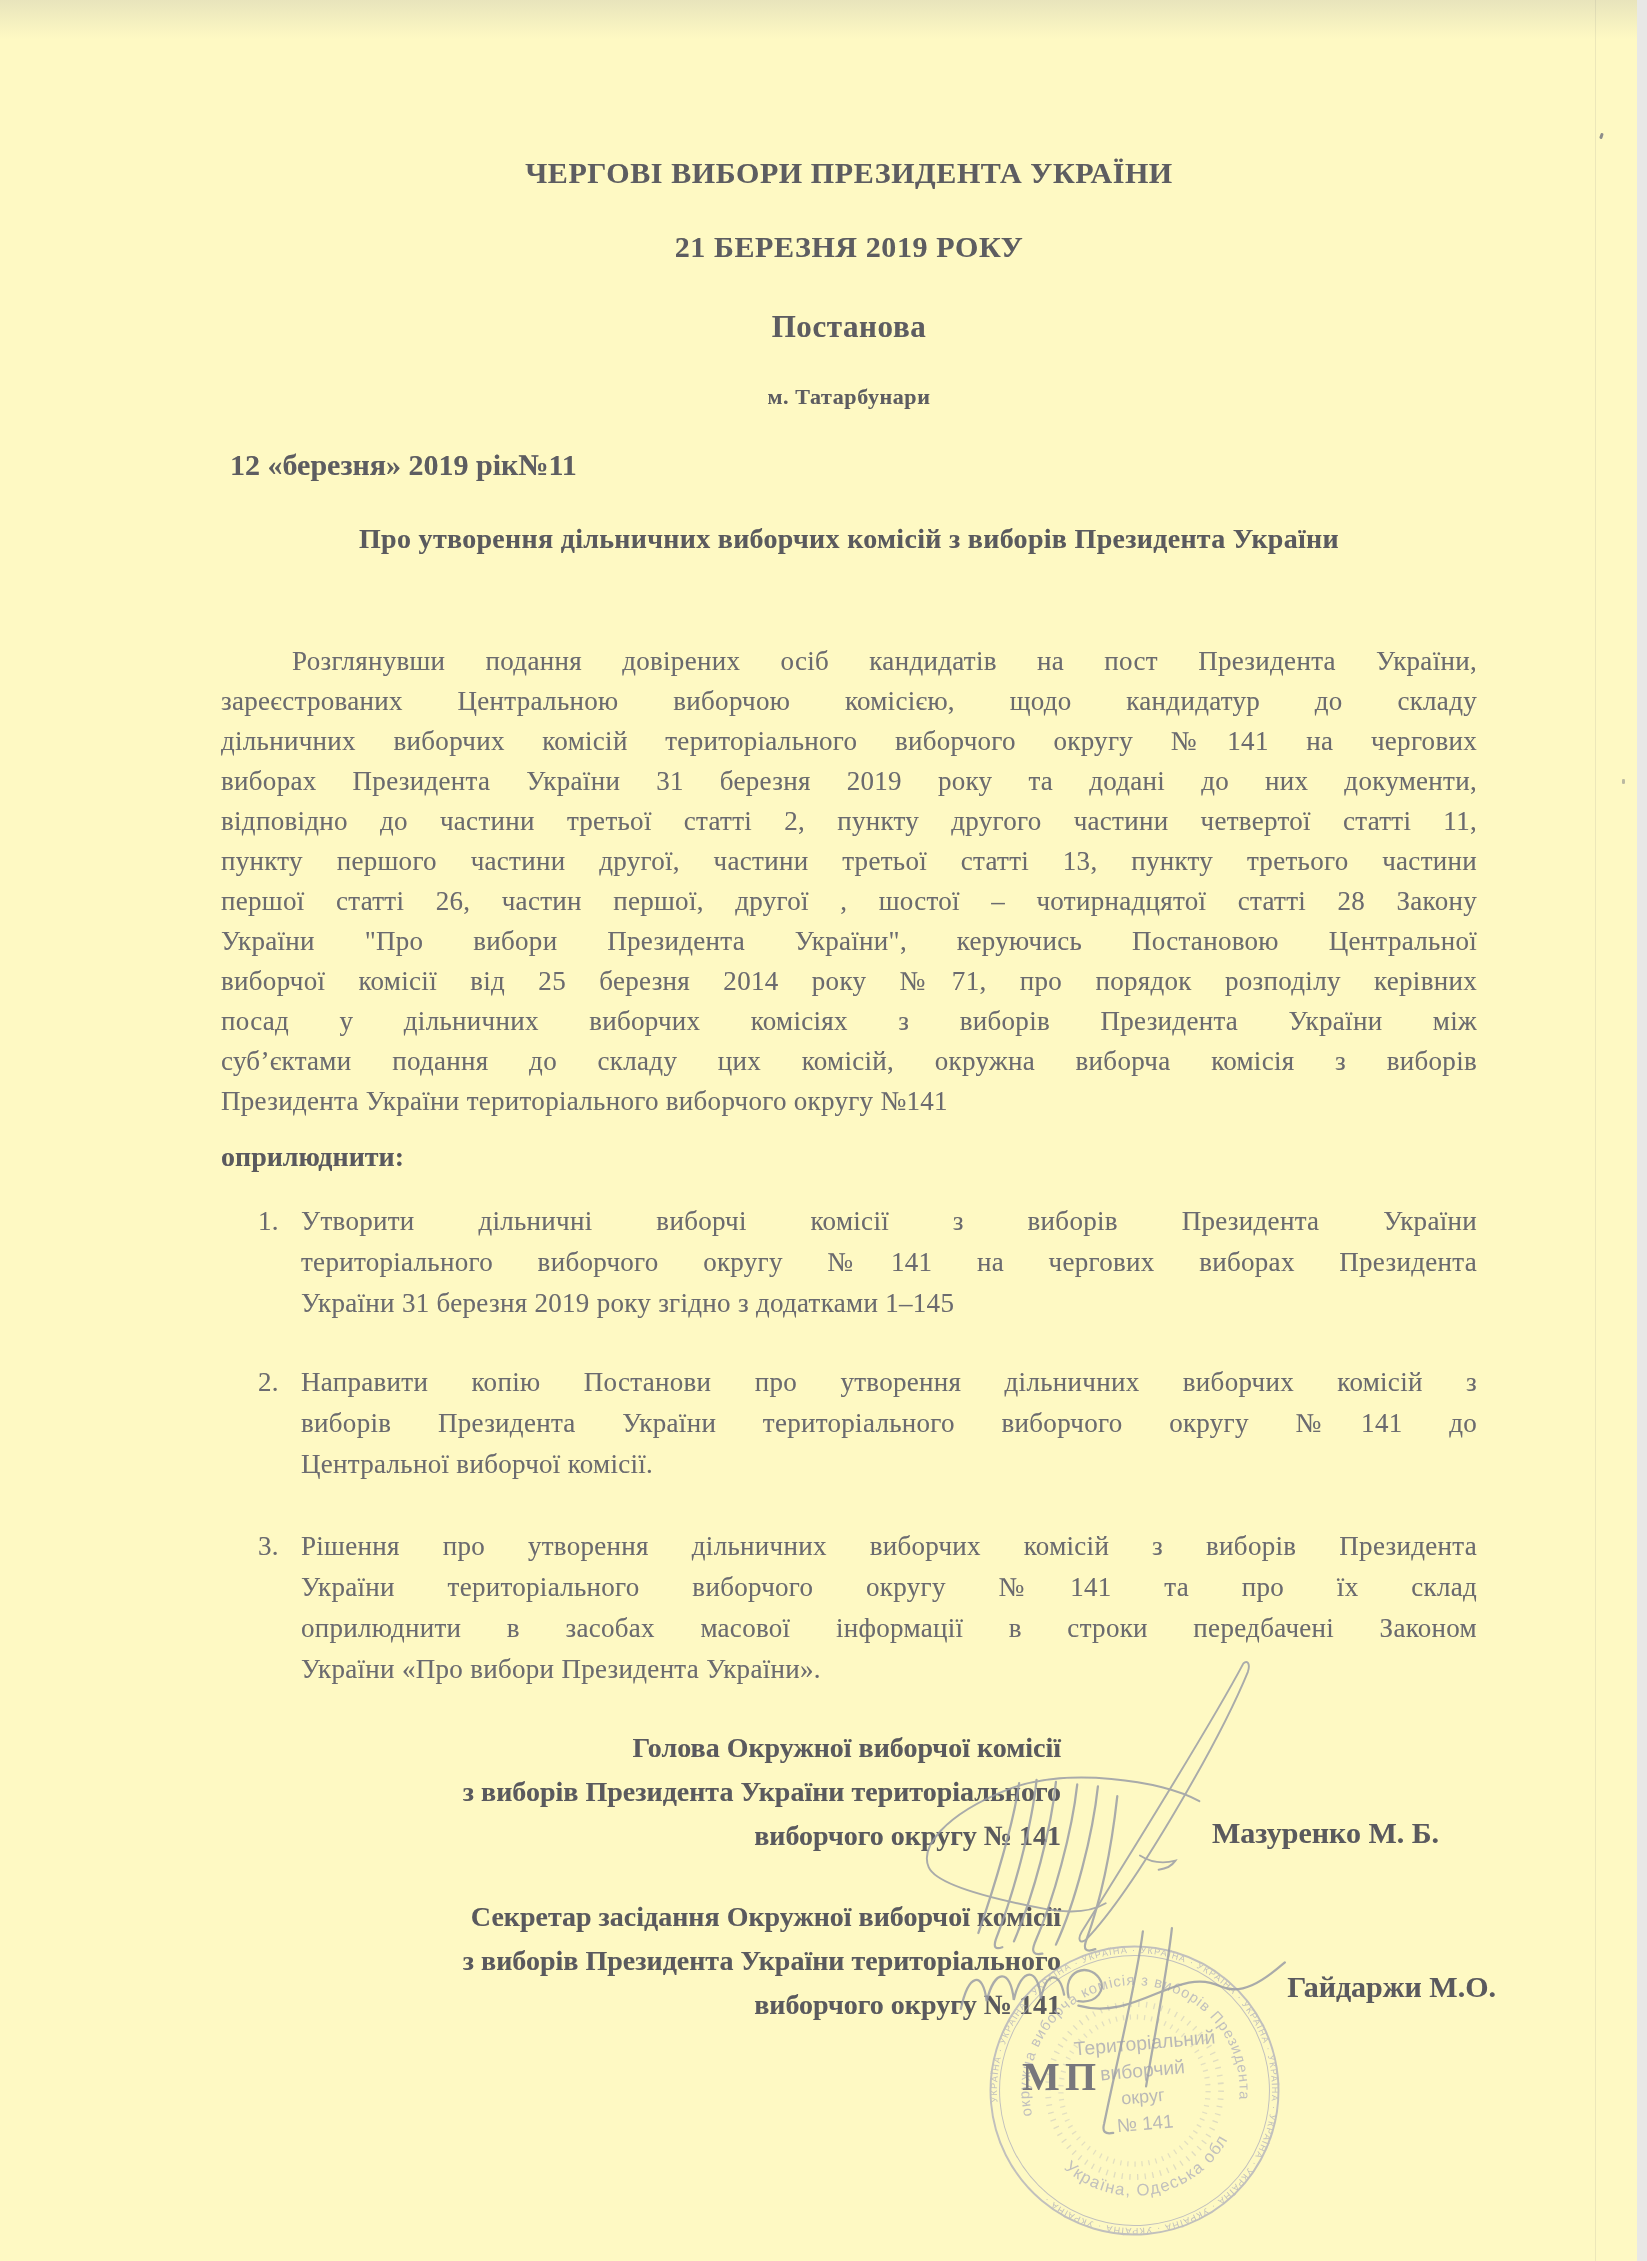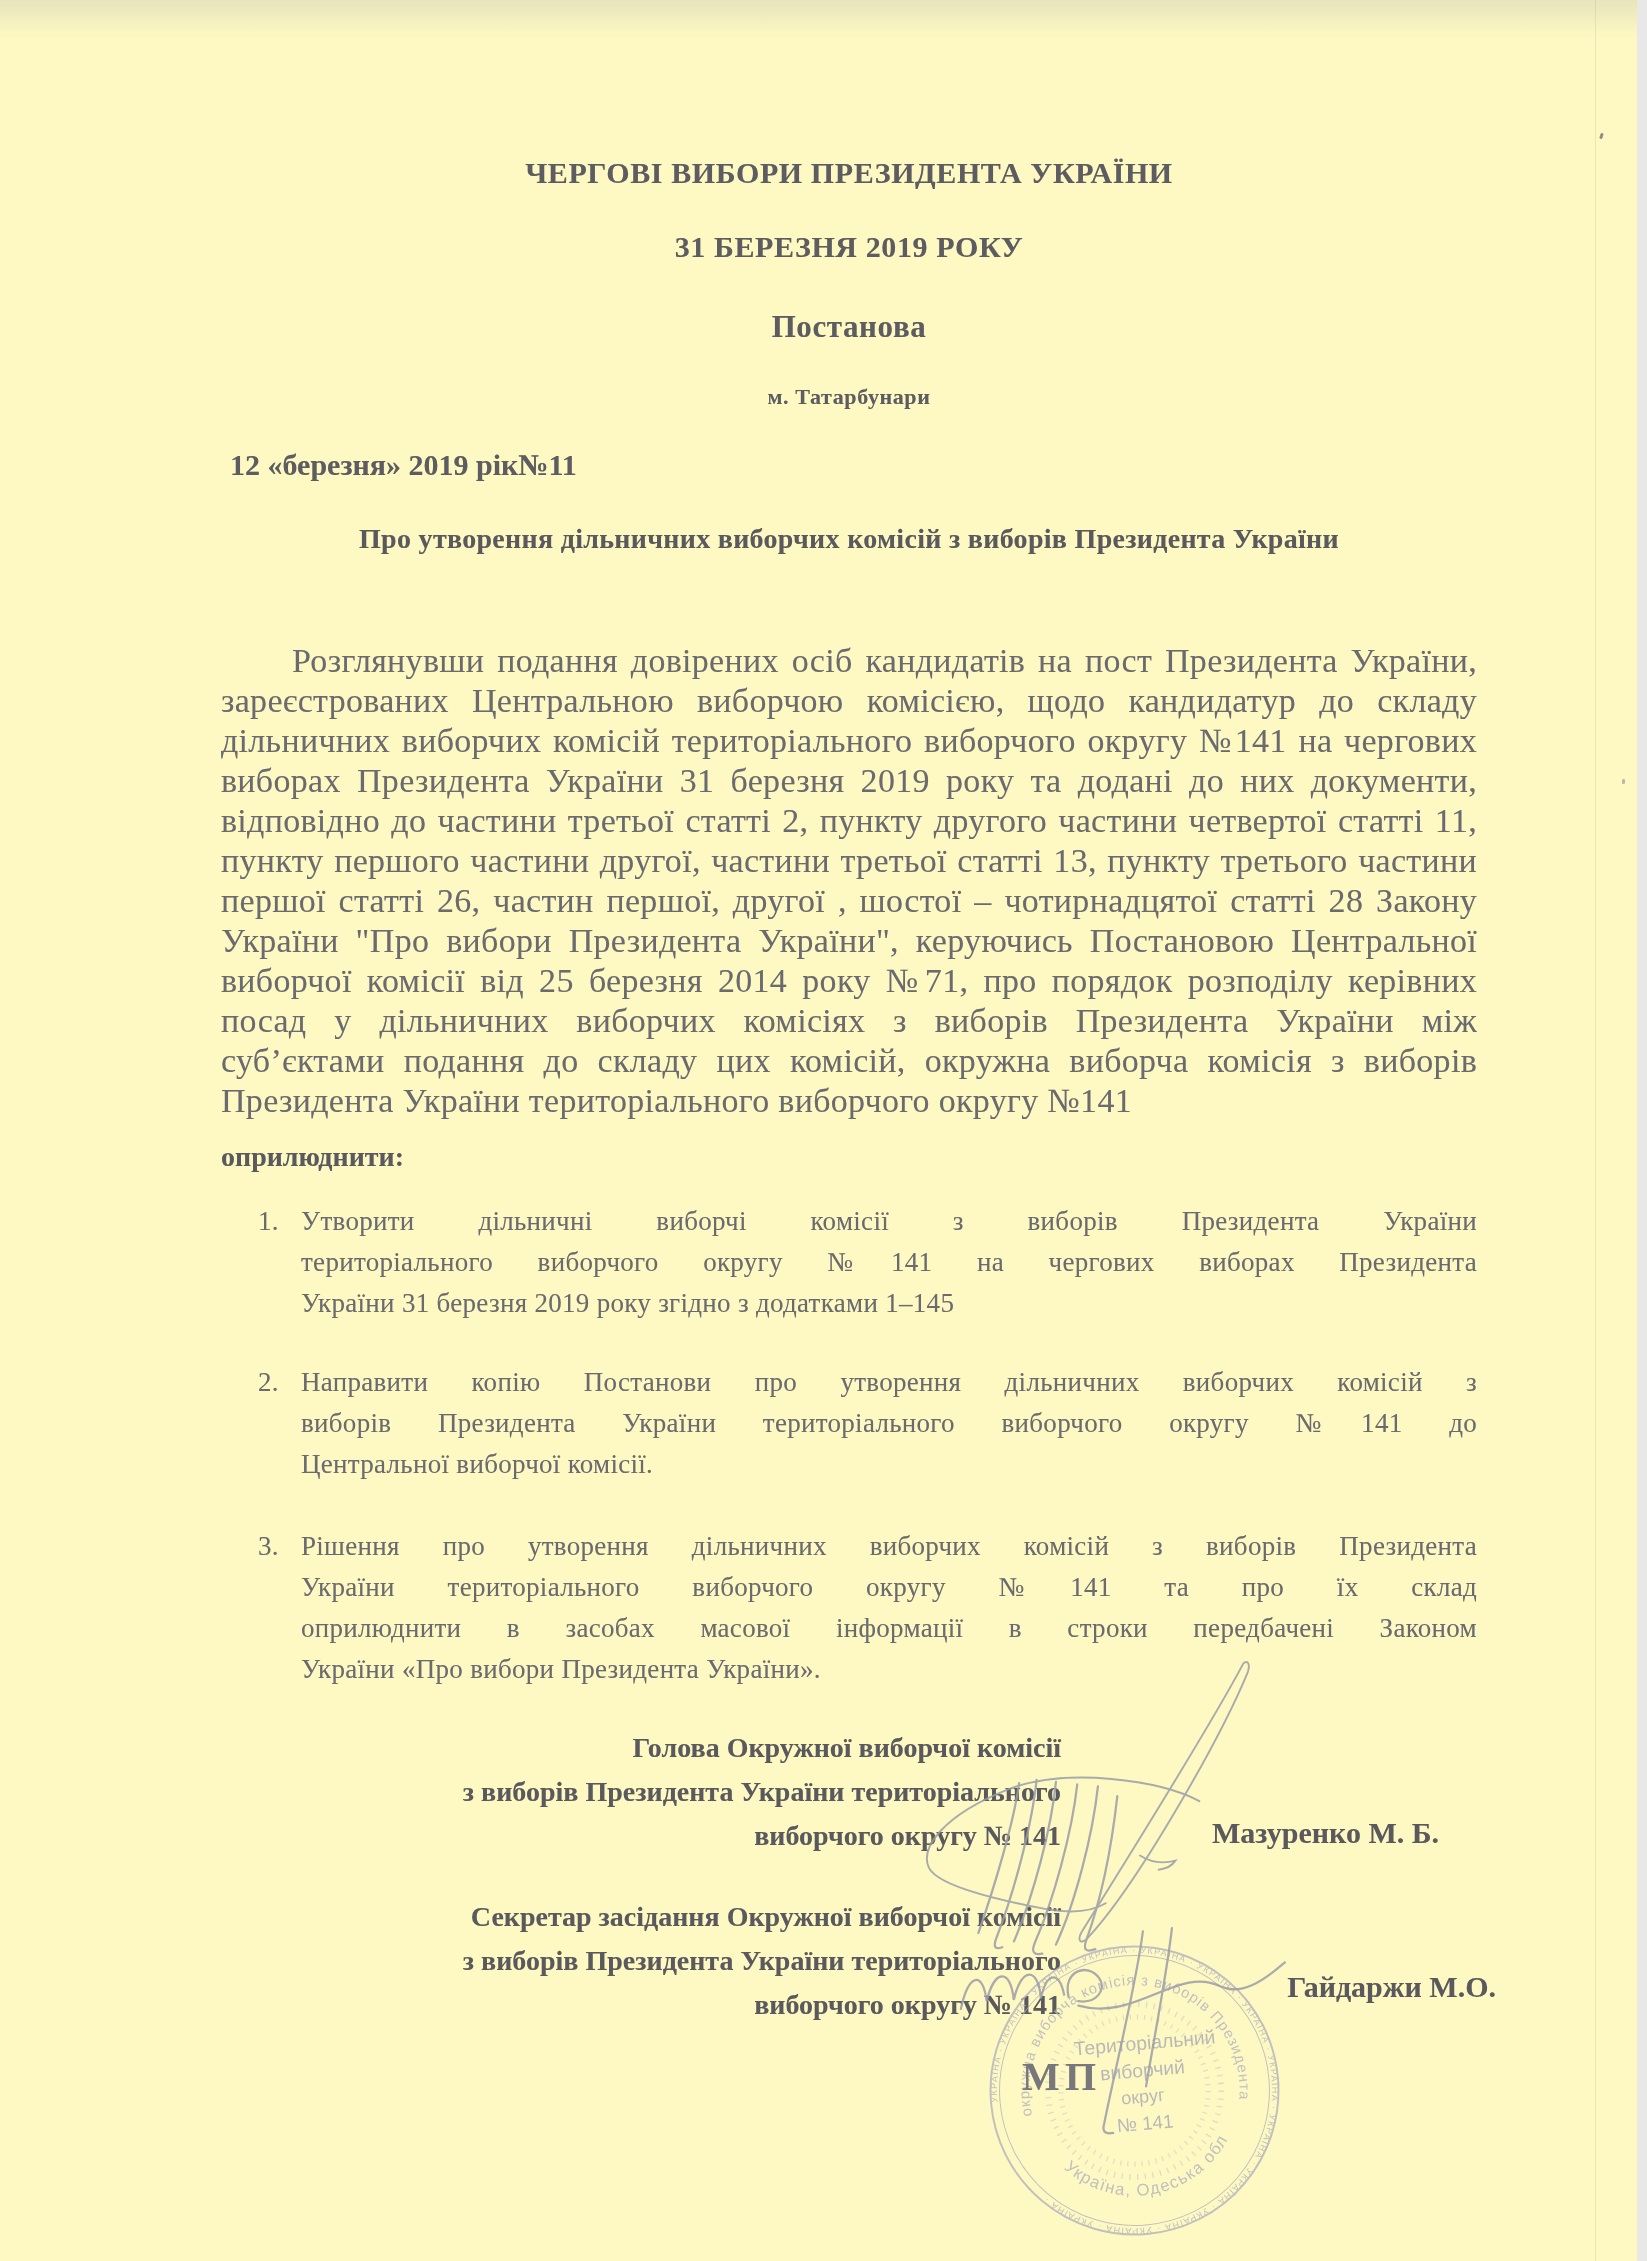--- a/index.html
+++ b/index.html
@@ -31,21 +31,21 @@
     display:flex;justify-content:flex-start;
     font-weight:bold;font-size:30px;color:#5d5d61;
     text-shadow:0 0 0.6px rgba(95,95,100,.35);}
 
   .subject{position:absolute;left:221px;width:1256px;text-align:center;
     font-weight:bold;font-size:28px;color:#5a5a5e;letter-spacing:0.3px;
     text-shadow:0 0 0.6px rgba(95,95,100,.3);}
   .subj1{top:523px;} .subj2{top:572px;}
 
   .preamble{position:absolute;left:221px;top:641px;width:1256px;
-    font-size:34px;line-height:40px;letter-spacing:0.3px;
+    font-size:27px;line-height:40px;letter-spacing:0.3px;
     text-shadow:0 0 0.6px rgba(110,110,115,.3);}
   .preamble .jline:first-child{text-indent:71px;}
 
   .jline{text-align:justify;text-align-last:justify;white-space:normal;}
   .jline.last{text-align-last:left;}
   .bline{text-align:right;}
 
   .resolves{position:absolute;left:221px;top:1141px;
     font-weight:bold;font-size:28px;color:#5a5a5e;
     text-shadow:0 0 0.6px rgba(95,95,100,.3);}
@@ -76,21 +76,21 @@
 </head>
 <body>
 
 <div class="page">
   <div class="scan-top"></div>
   <div class="scan-line-right"></div>
   <div class="speck s1"></div>
   <div class="speck s2"></div>
 
   <div class="ctext t1">ЧЕРГОВІ ВИБОРИ ПРЕЗИДЕНТА УКРАЇНИ</div>
-  <div class="ctext t2">31 БЕРЕЗНЯ 2019 РОКУ</div>
+  <div class="ctext t2">21 БЕРЕЗНЯ 2019 РОКУ</div>
   <div class="ctext t3">Постанова</div>
   <div class="ctext t4">м. Татарбунари</div>
 
   <div class="date-row">
     <span>12 «березня» 2019 рік</span>
     <span>№11</span>
   </div>
 
   <div class="subject subj1">Про утворення дільничних виборчих комісій з виборів Президента України</div>
 

